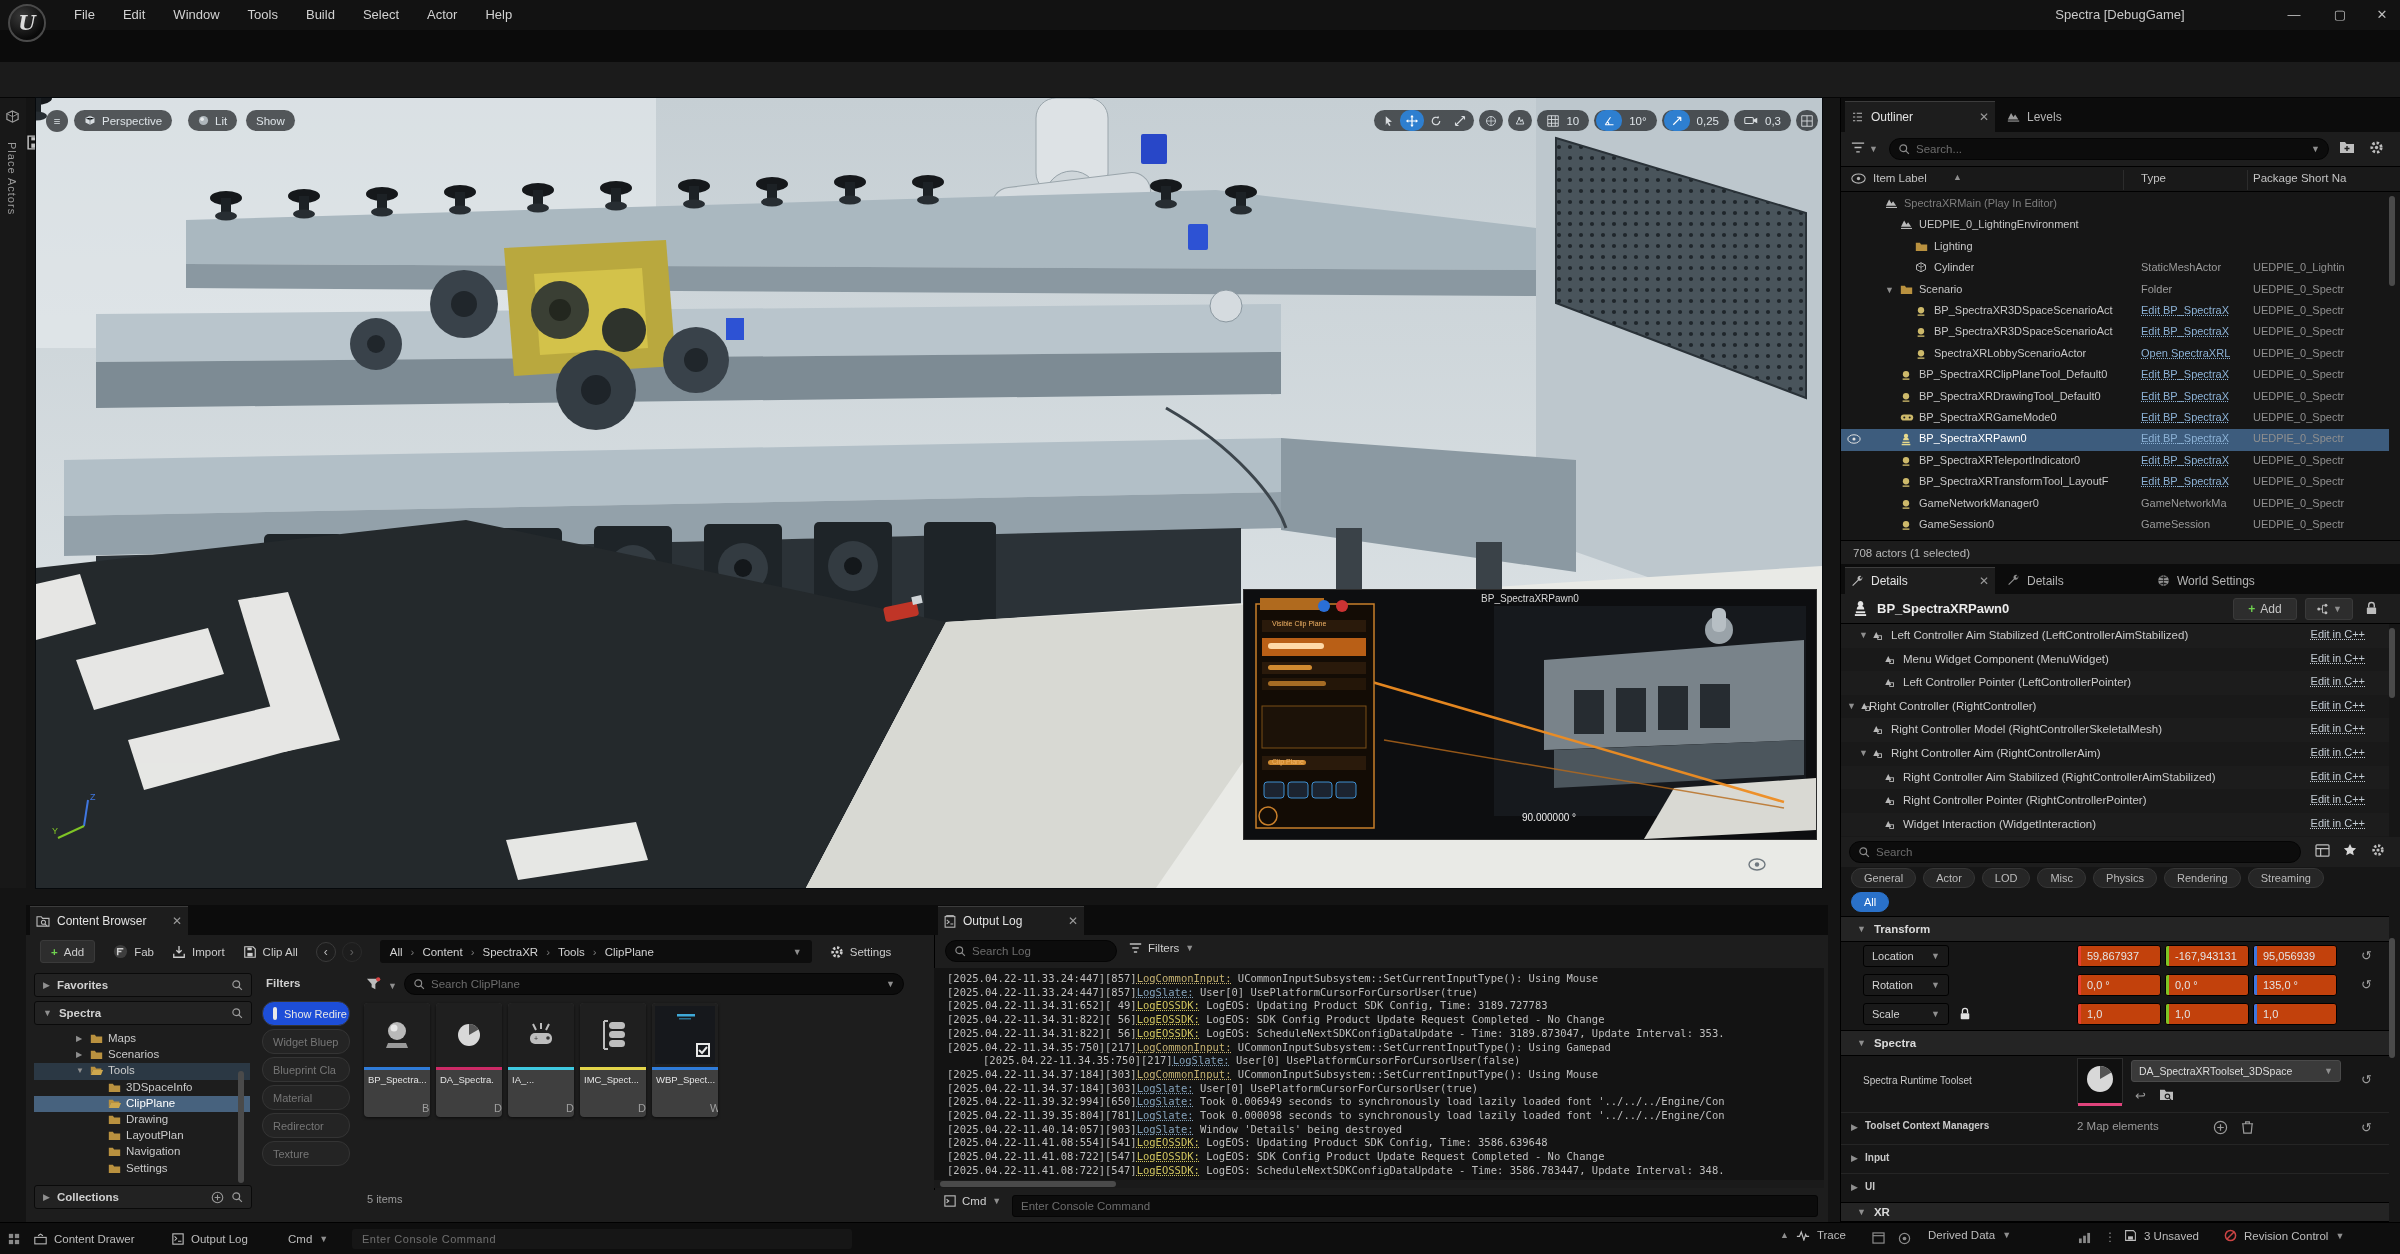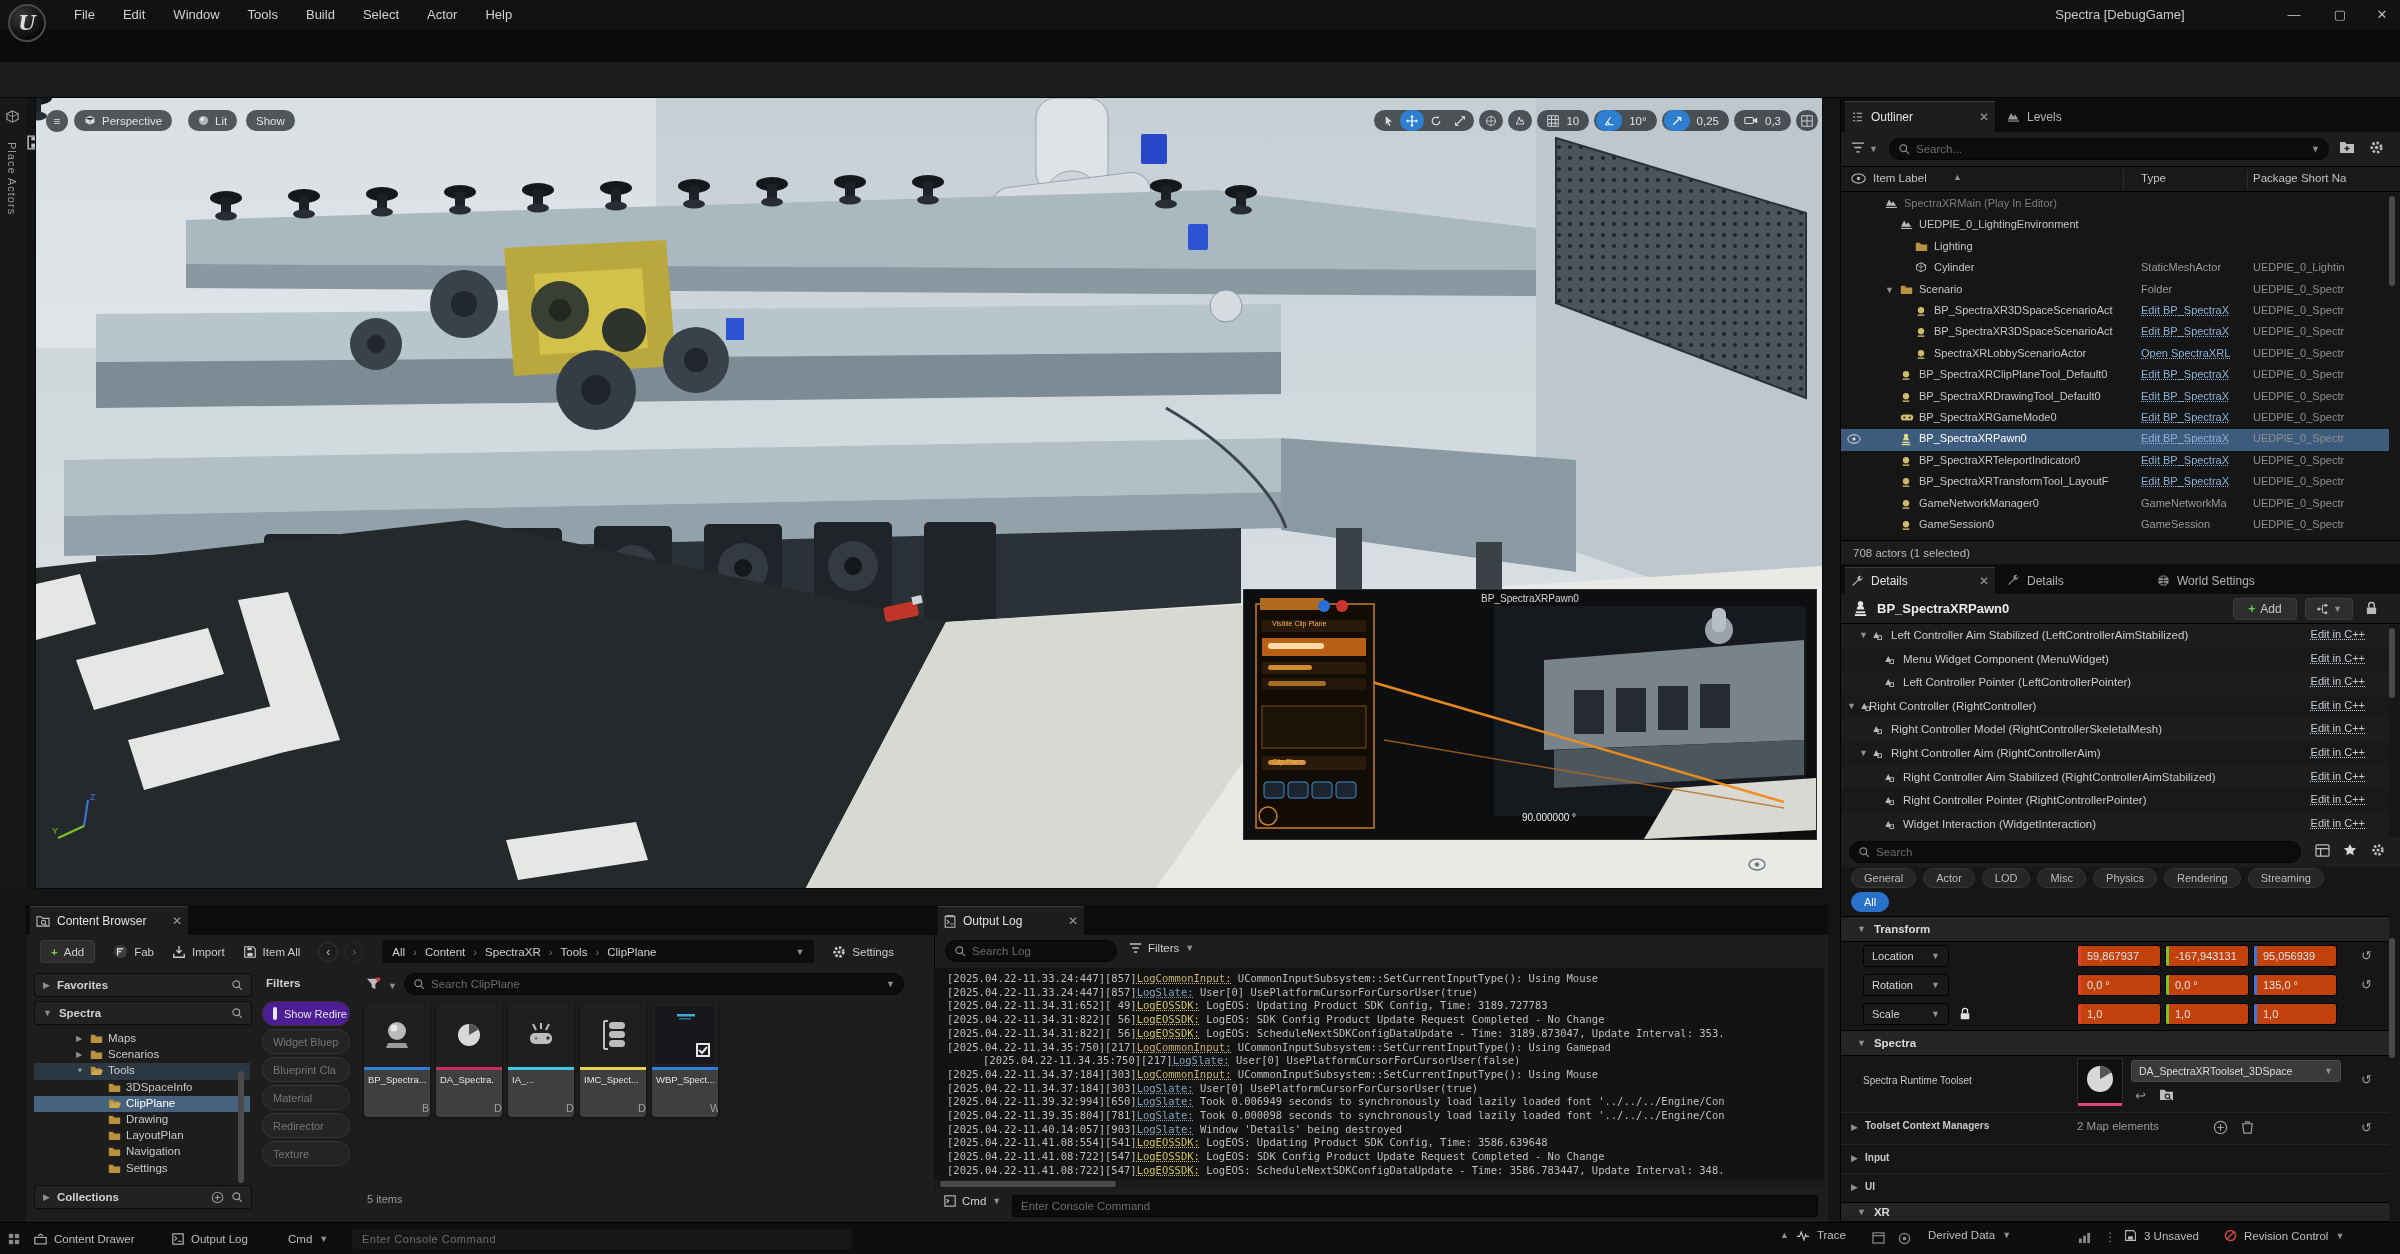--- a/index.html
+++ b/index.html
@@ -83,21 +83,21 @@
   .panel-body { position:absolute; background:#1d1d1d; }
   .cb-btn { display:flex; align-items:center; gap:6px; color:#cdcdcd; font-size:11.5px; }
   .crumb { display:flex; align-items:center; gap:8px; padding:0 10px; background:#0d0d0d; border-radius:3px; height:23px; font-size:11.5px; color:#d2d2d2; }
   .tree-row { position:absolute; left:0; width:216px; height:16.2px; font-size:11.5px; color:#cacaca; white-space:nowrap; }
   .tree-row.band { background:#2b3844; }
   .tree-row.selband { background:#47627e; color:#fff; }
   .src-head { position:absolute; width:218px; height:24px; background:#222; border:1px solid #0a0a0a; border-radius:3px;
               display:flex; align-items:center; gap:7px; padding:0 8px; font-size:11.5px; color:#d0d0d0; }
   .filter-pill { position:absolute; left:0; width:88px; height:25px; background:#242424; border:1px solid #343434; border-radius:12px;
                  display:flex; align-items:center; padding:0 10px; font-size:11px; color:#767676; overflow:hidden; white-space:nowrap; }
-  .filter-pill.on { color:#e6e6e6; background:#4c1d95; }
+  .filter-pill.on { color:#e6e6e6; background:#1d4ed8; }
   .filter-pill.on::before { content:""; width:4px; height:13px; background:#e8e8e8; border-radius:2px; margin-right:7px; flex:none; }
   .asset-card { position:absolute; top:0; width:66px; height:114px; border-radius:4px; overflow:hidden; background:#3f3f3f; box-shadow:0 1px 3px rgba(0,0,0,.6); }
   .asset-thumb { width:66px; height:64px; background:#1f1f1f; display:flex; align-items:center; justify-content:center; }
   .asset-accent { width:66px; height:3px; }
   .asset-name { font-size:9.5px; color:#e3e3e3; padding:4px 4px 0 4px; white-space:nowrap; overflow:hidden; }
   .asset-type { position:absolute; bottom:3px; left:16px; font-size:11px; color:#9f9f9f; white-space:nowrap;padding-left:42px; }
 
   
   .log-area { position:absolute; left:934px; top:968px; width:890px; height:212px; background:#131313; overflow:hidden; }
   .log-line { position:absolute; left:13px; white-space:pre; font-family:"DejaVu Sans Mono", monospace; font-size:10.5px; line-height:13.7px; color:#bfbfbf; }
@@ -1155,21 +1155,21 @@
         <span>Import</span>
       </div>
       <div class="cb-btn">
         <span class="ic">
             <svg width="14" height="14" viewBox="0 0 16 16">
               <path d="M2 2h9.5L14 4.5V14H2z" fill="none" stroke="#cdcdcd" stroke-width="1.3"></path>
               <rect x="5" y="9" width="6" height="4" fill="#cdcdcd"></rect>
               <rect x="5" y="3" width="5" height="3" fill="#cdcdcd"></rect>
             </svg>
           </span>
-        <span>Item All</span>
+        <span>Clip All</span>
       </div>
       <span class="ic" style="width:20px;height:20px;border:1px solid #3a3a3a;border-radius:50%;color:#bdbdbd;">‹</span>
       <span class="ic" style="width:20px;height:20px;border:1px solid #2a2a2a;border-radius:50%;color:#5f5f5f;margin-left:-12px;">›</span>
       <div class="crumb" id="crumb" style="width:432px;">
           <span>All</span>
           <span style="color: rgb(119, 119, 119);">›</span>
           <span>Content</span>
           <span style="color: rgb(119, 119, 119);">›</span>
           <span>SpectraXR</span>
           <span style="color: rgb(119, 119, 119);">›</span>

